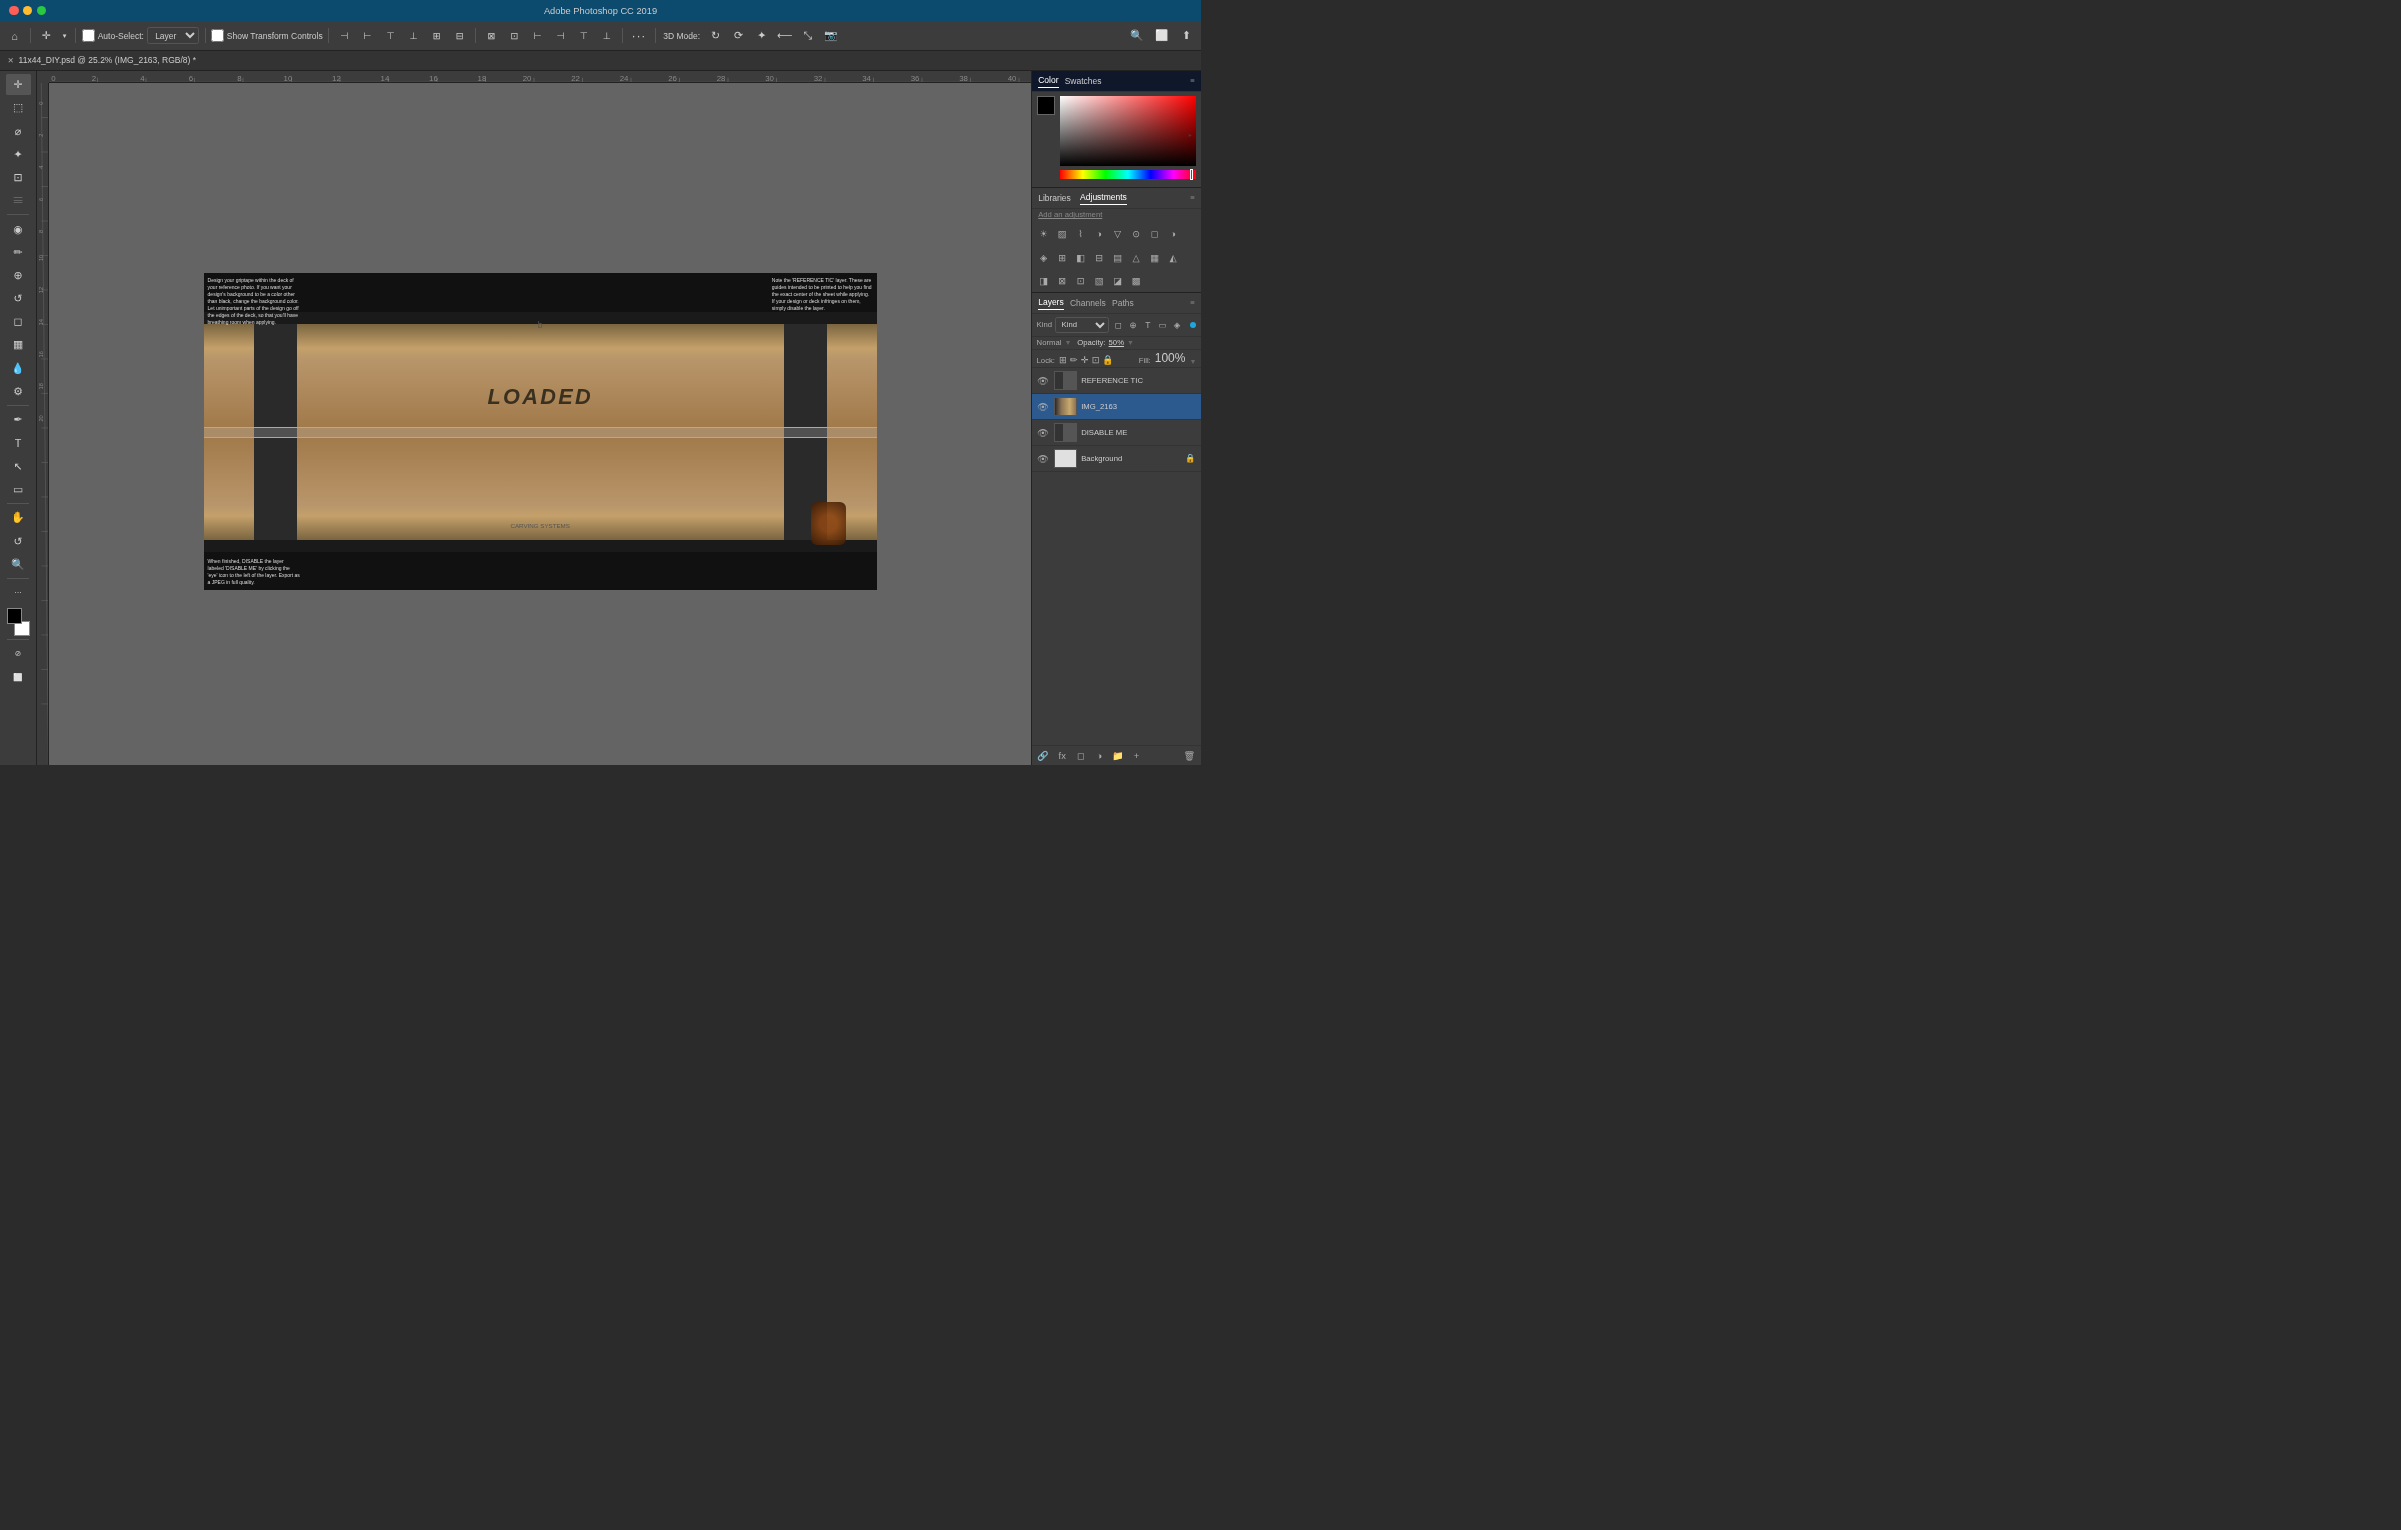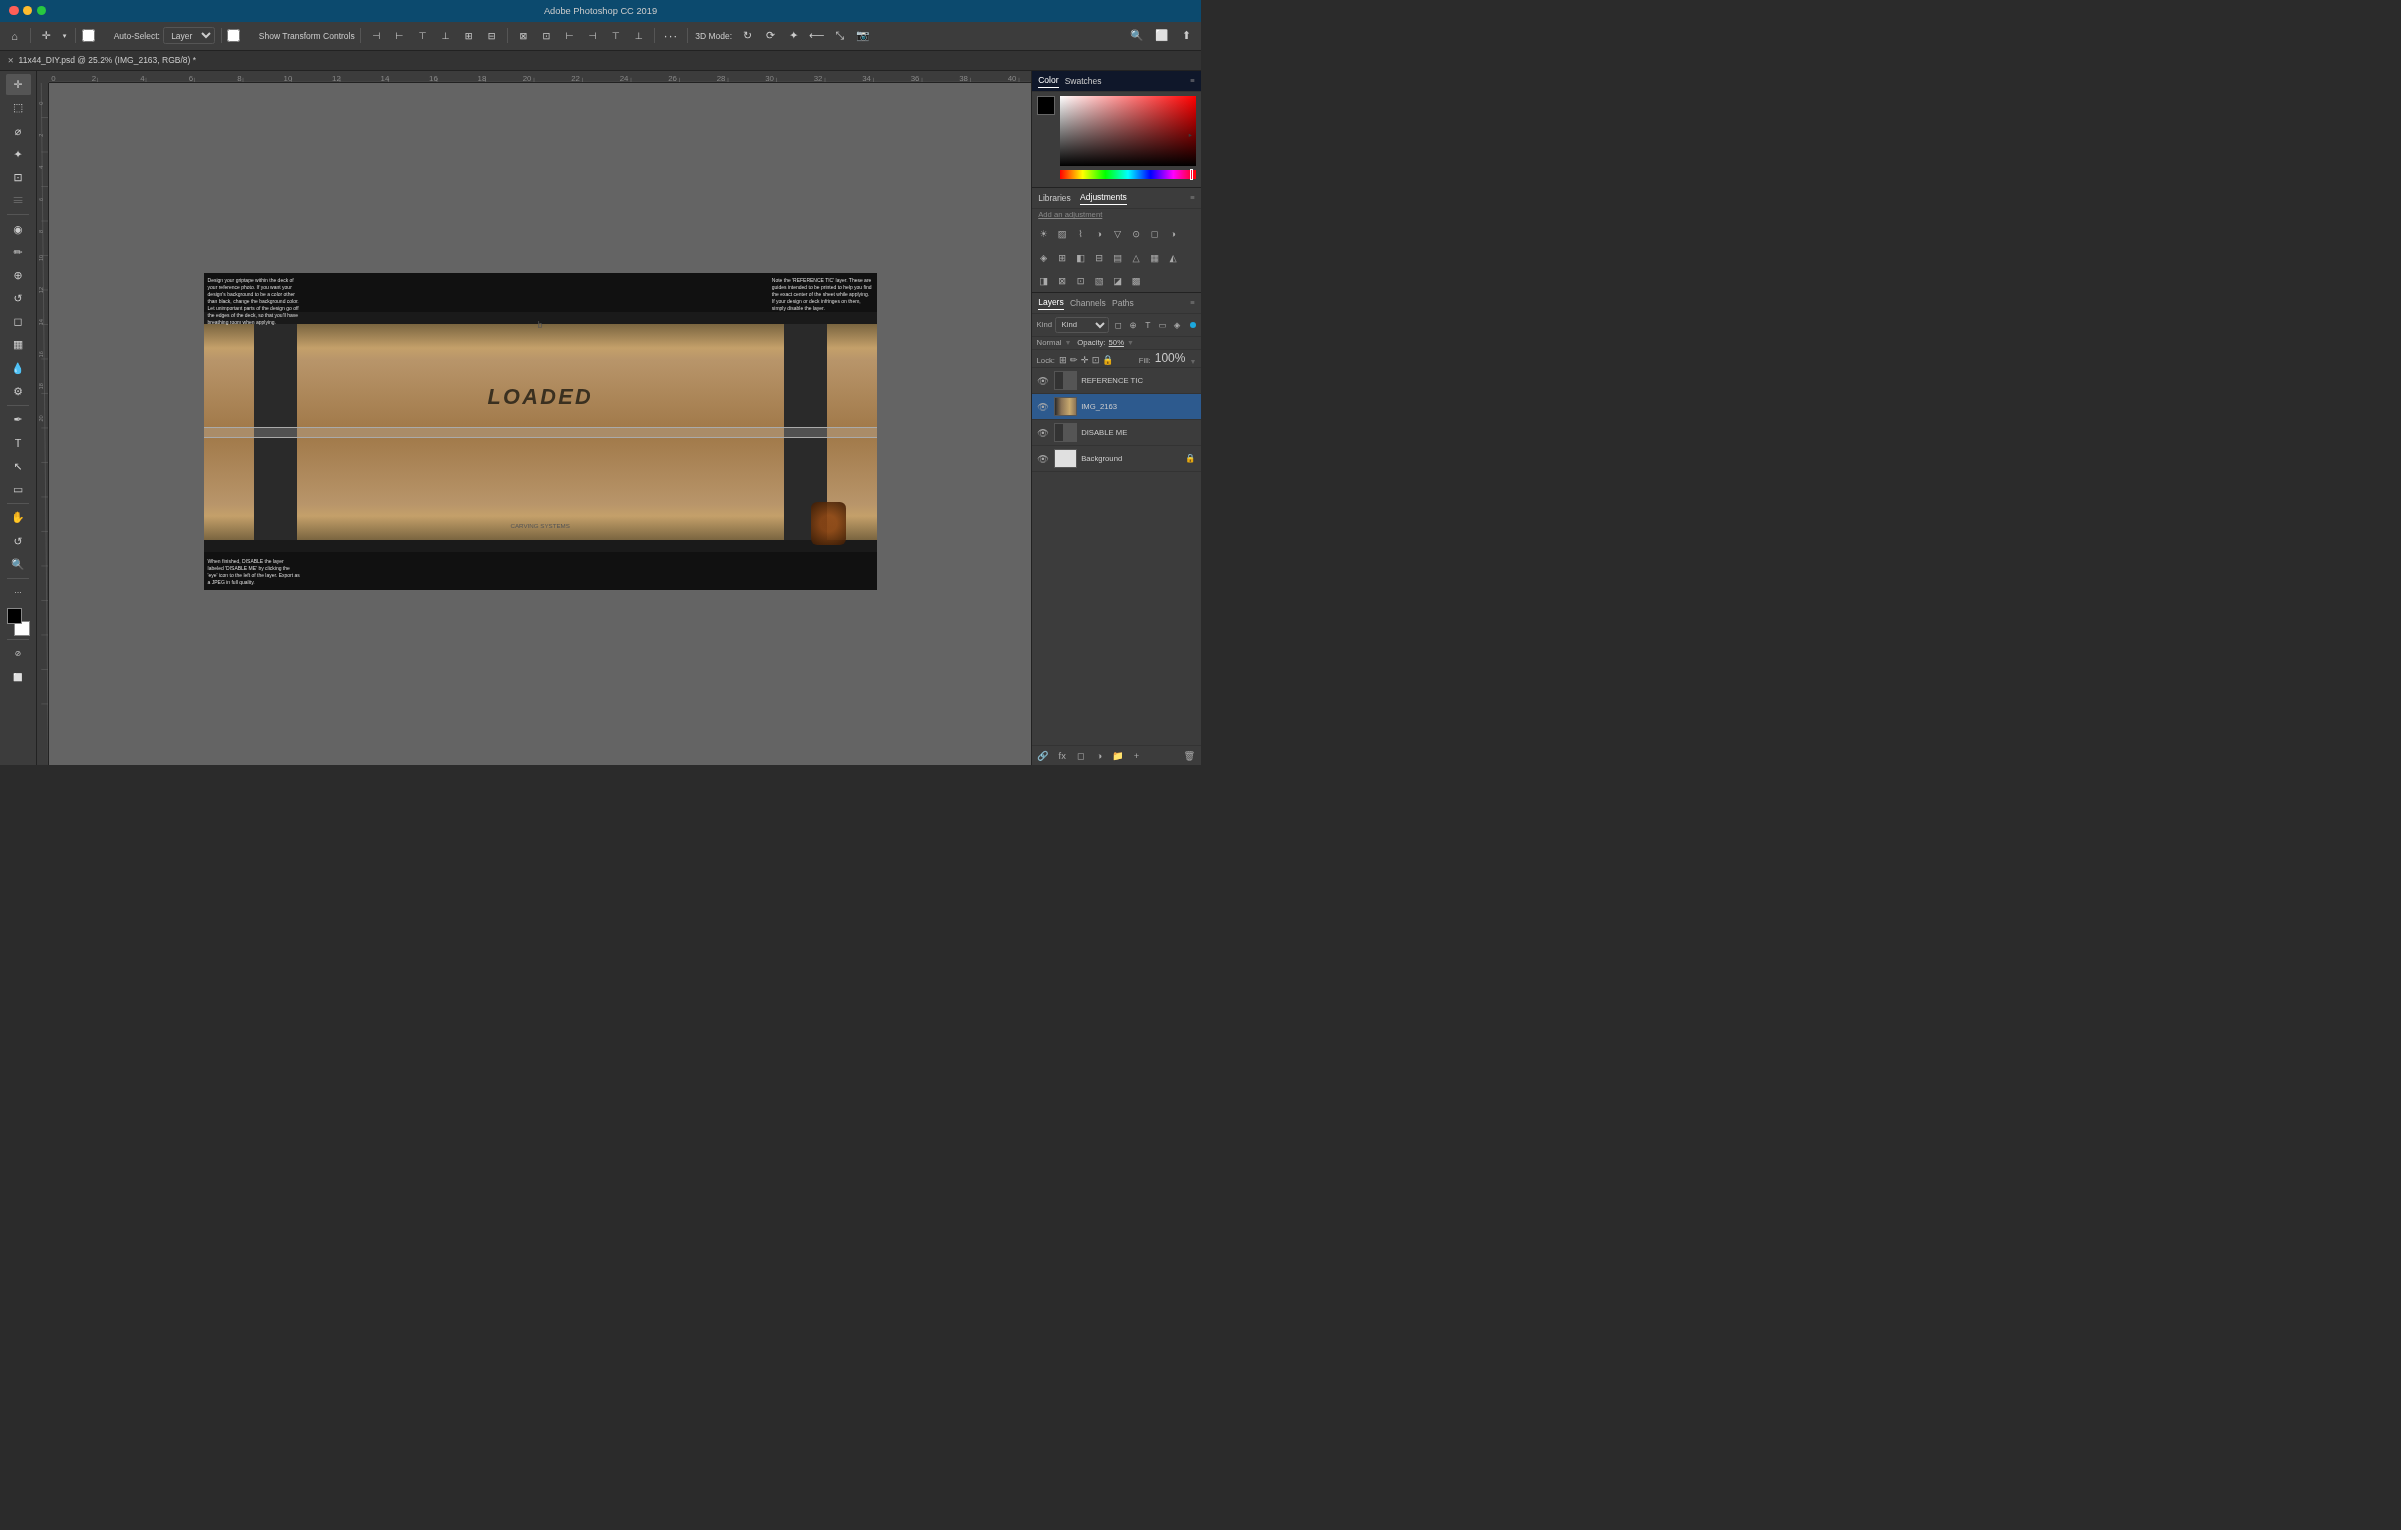--- a/index.html
+++ b/index.html
@@ -85,21 +85,21 @@
       color: #ccc;
       font-size: 8.5px;
       height: 17px;
       border-radius: 2.3px;
       padding: 0 3.1px;
       cursor: pointer;
     }
     .toolbar-checkbox {
       display: flex;
       align-items: center;
-      gap: 19px;
+      gap: 3px;
       font-size: 8.5px;
       color: #ccc;
       cursor: pointer;
     }
     .more-btn {
       font-size: 12.4px;
       letter-spacing: 0.8px;
       color: #ccc;
       background: none;
       border: none;

